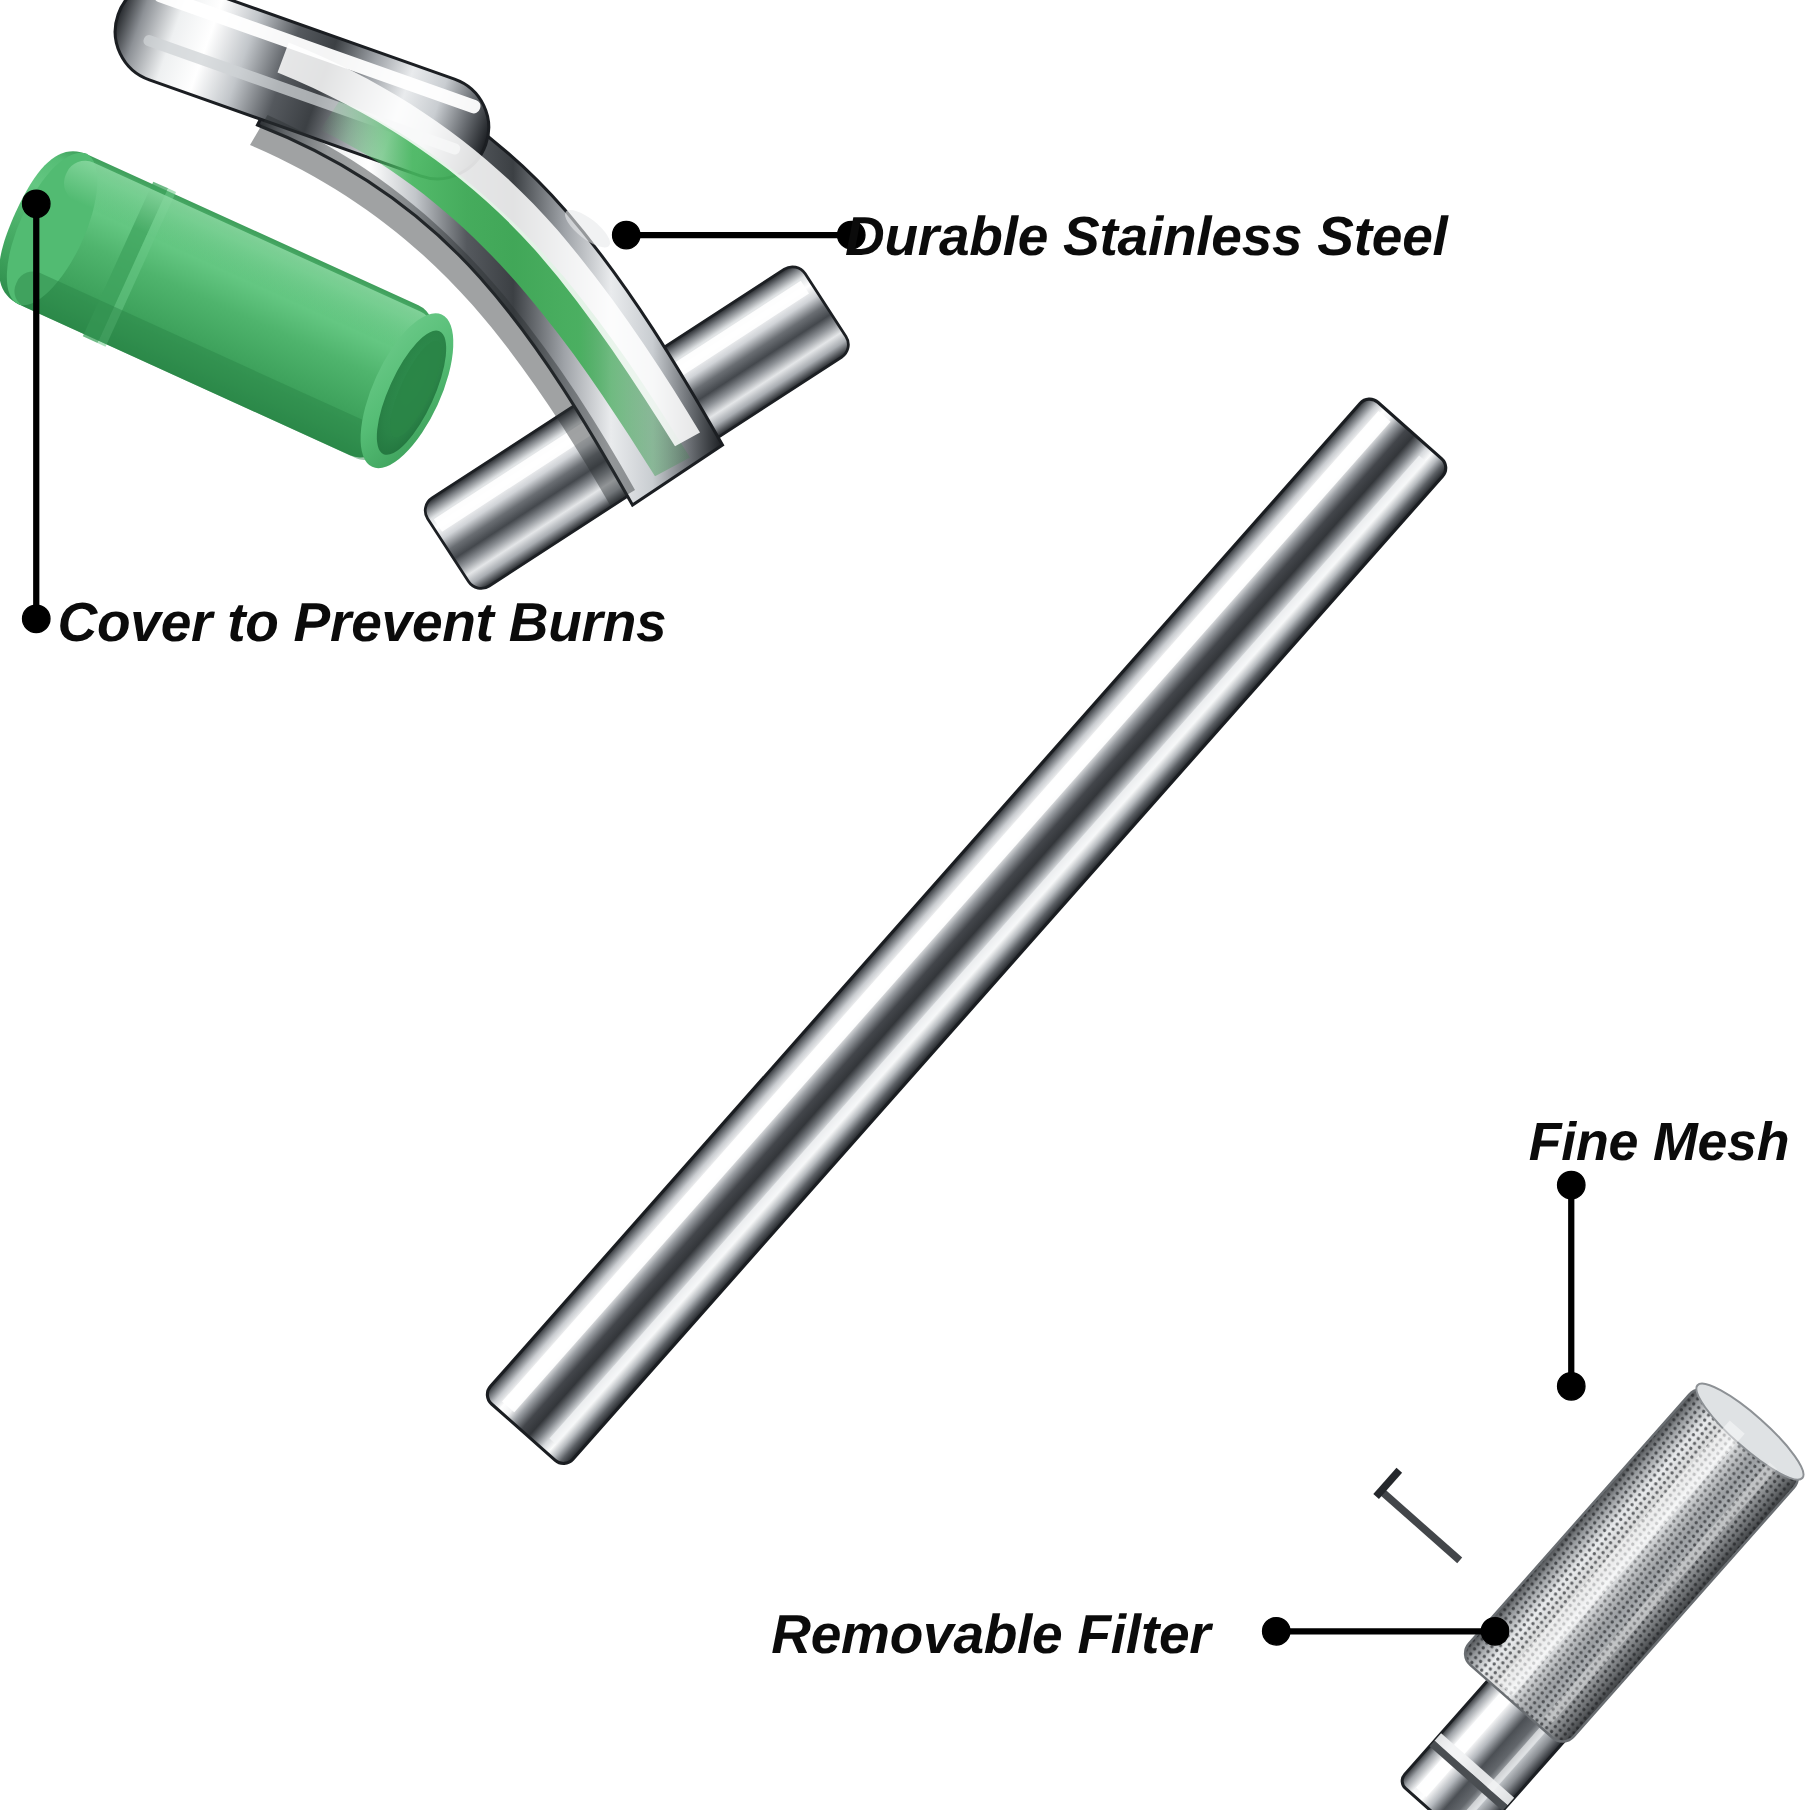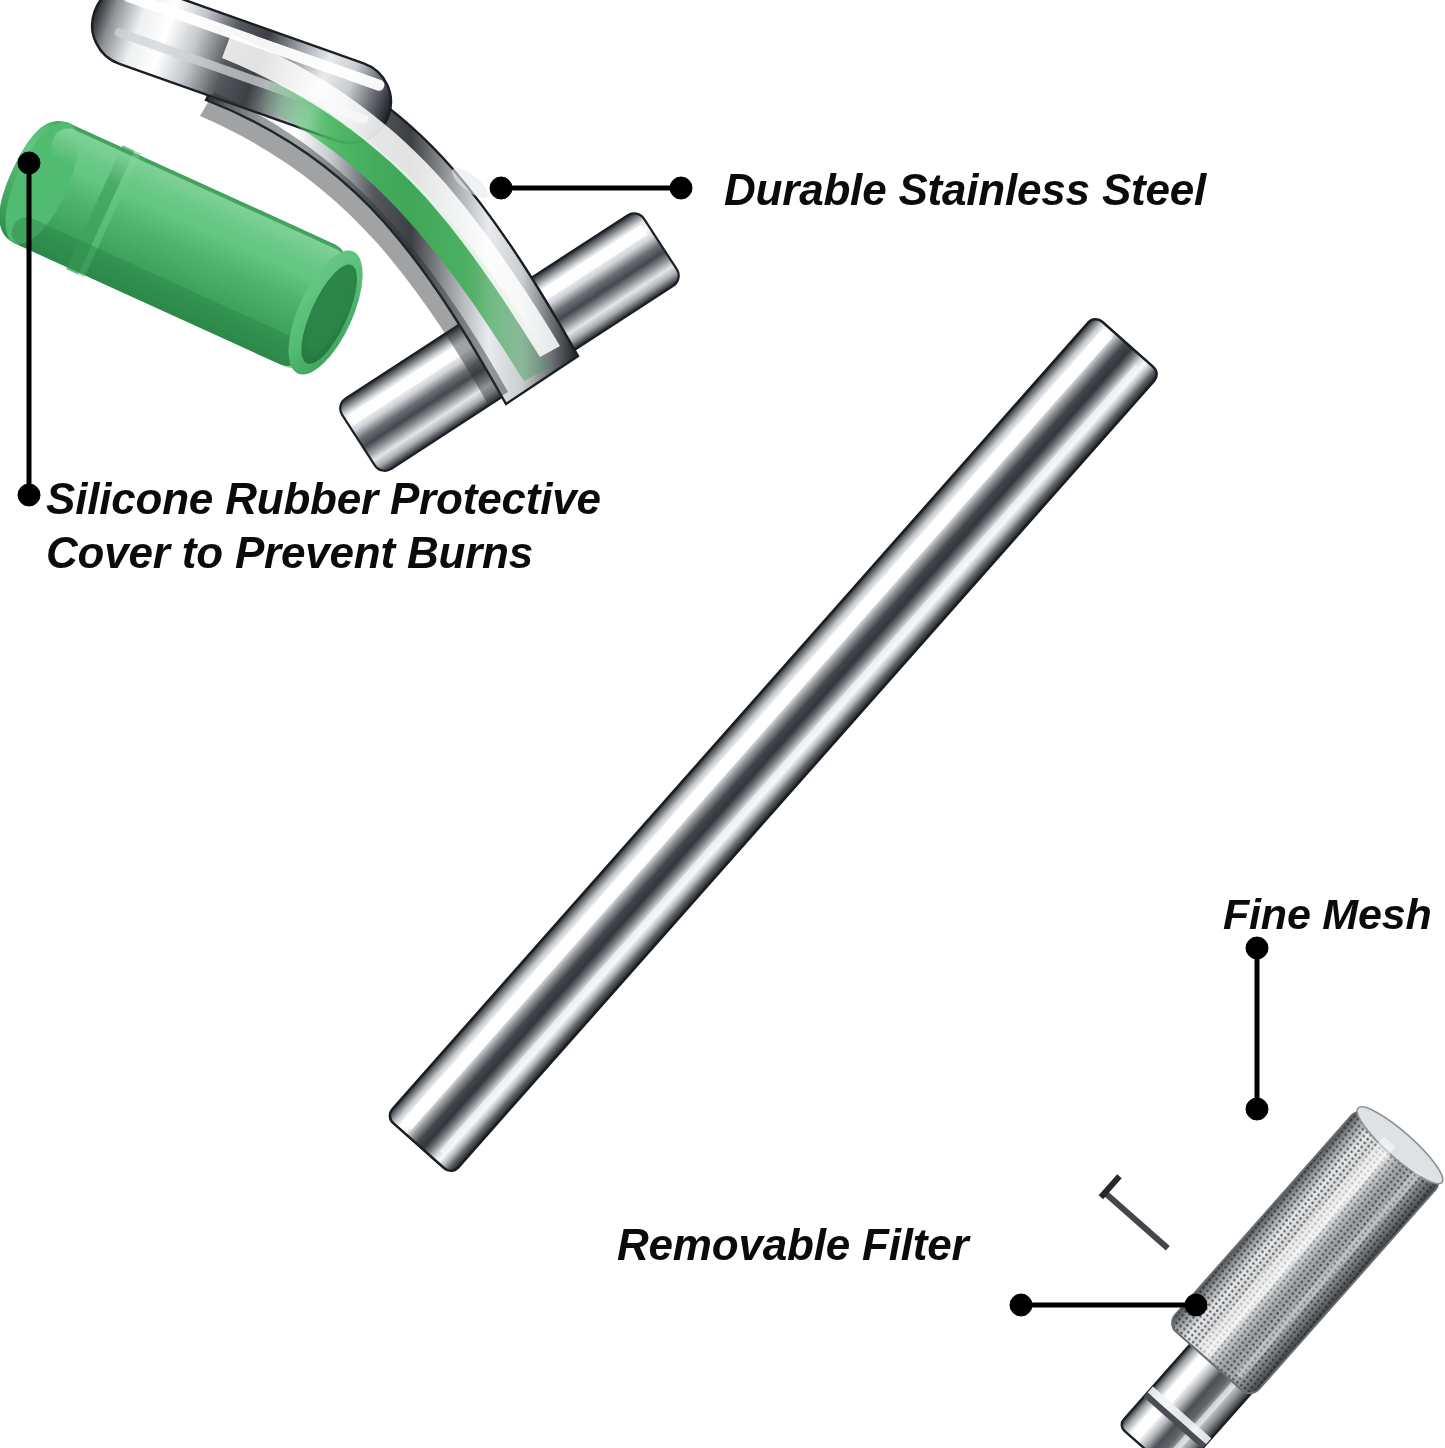--- a/index.html
+++ b/index.html
@@ -25,39 +25,39 @@
     position: absolute;
     font-family: "Liberation Sans", sans-serif;
     font-weight: bold;
     font-style: italic;
     color: #0b0b0b;
     letter-spacing: -0.2px;
     white-space: nowrap;
     line-height: 1.22;
   }
   #label-durable-stainless-steel {
-    left: 724px;
+    left: 676px;
     top: 163px;
     font-size: 44px;
   }
   #label-silicone-cover {
     left: 46px;
     top: 472px;
     font-size: 44px;
     white-space: normal;
     width: 620px;
   }
   #label-fine-mesh {
     left: 1223px;
     top: 888px;
     font-size: 43px;
   }
   #label-removable-filter {
     left: 617px;
-    top: 1218px;
+    top: 1281px;
     font-size: 44px;
   }
 </style>
 </head>
 <body>
 
 <div id="stage">
 
   <svg id="art" viewBox="0 0 1445 1448">
     <defs>
@@ -303,21 +303,20 @@
         <line x1="1021" y1="1305" x2="1196" y2="1305" stroke-width="5"></line>
         <circle cx="1021" cy="1305" r="11"></circle>
         <circle cx="1196" cy="1305" r="11"></circle>
       </g>
     </g>
   </svg>
 
   <div class="callout" id="label-durable-stainless-steel">Durable Stainless Steel</div>
 
   <div class="callout" id="label-silicone-cover">
-    <div>Silicone Rubber Protective</div>
     <div>Cover to Prevent Burns</div>
   </div>
 
   <div class="callout" id="label-fine-mesh">Fine Mesh</div>
 
   <div class="callout" id="label-removable-filter">Removable Filter</div>
 
 </div>
 
 </body></html>

